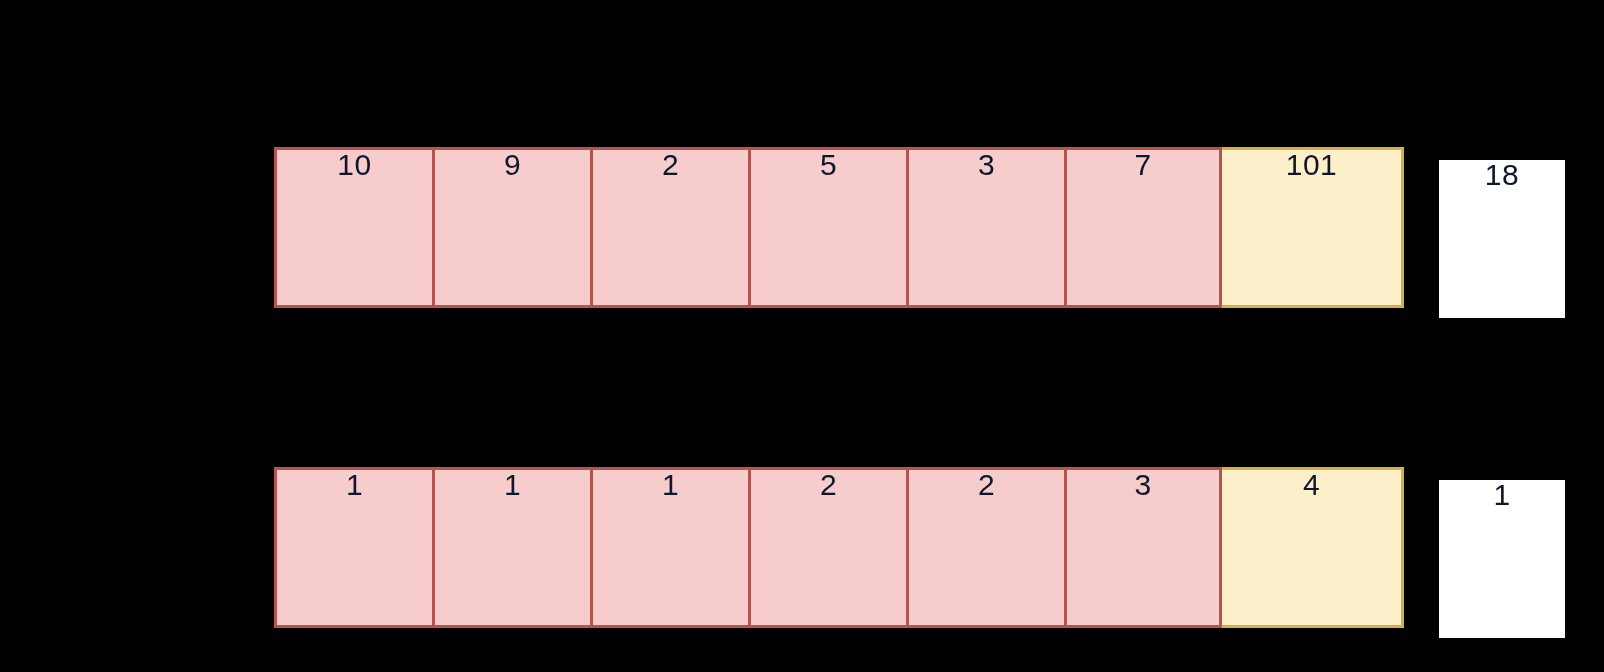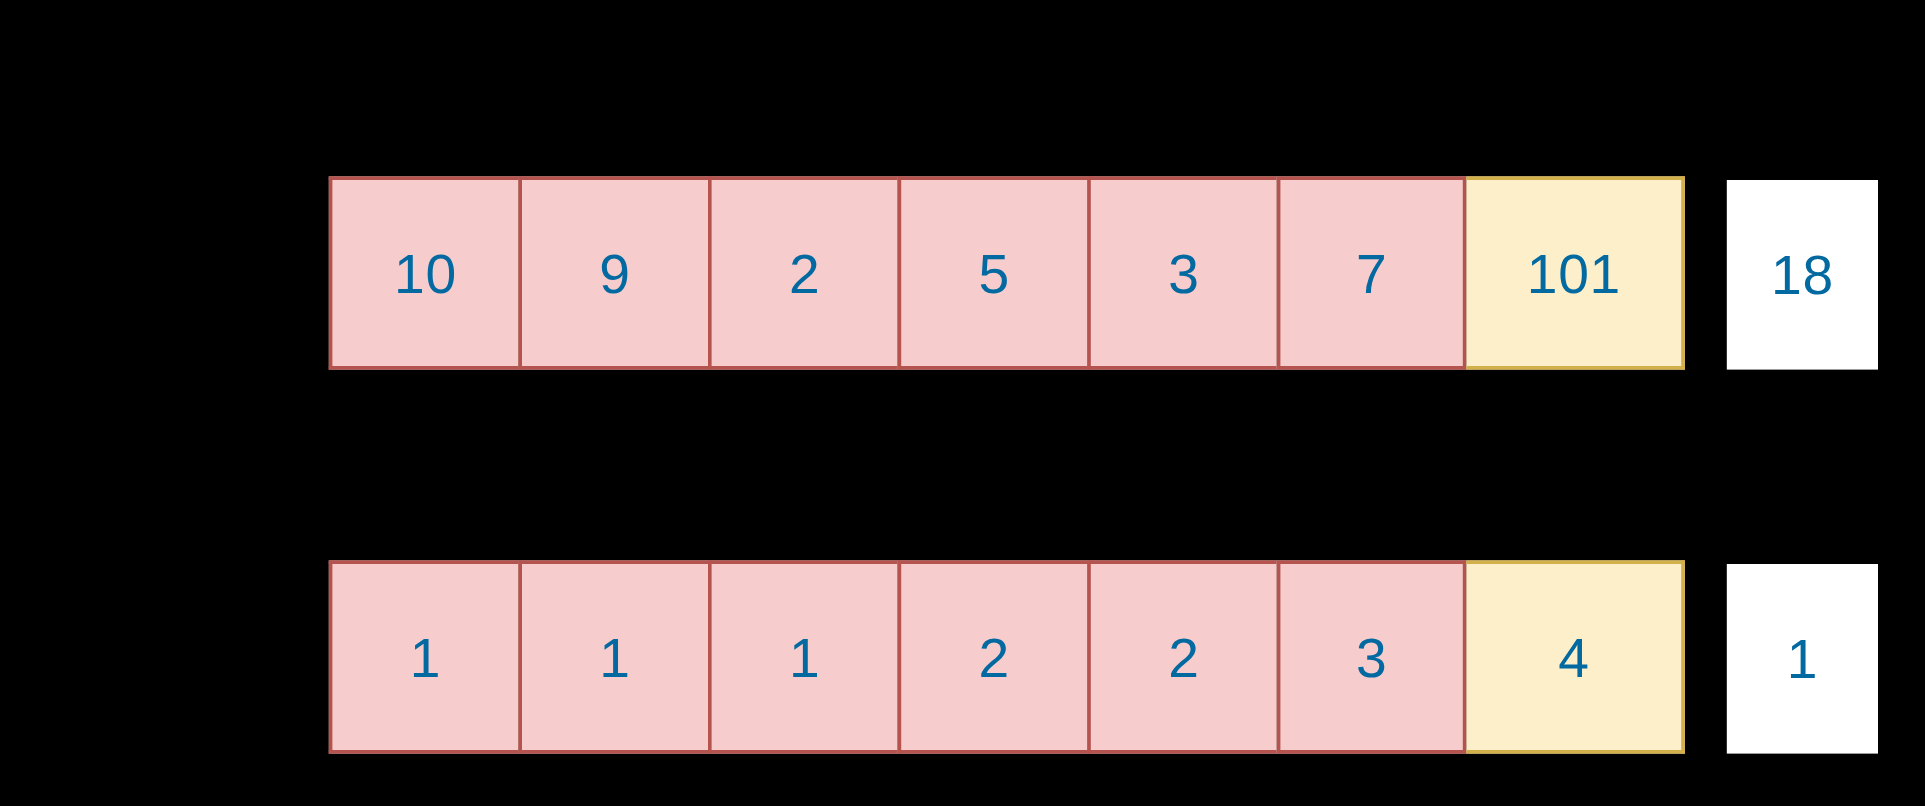--- a/index.html
+++ b/index.html
@@ -34,25 +34,24 @@
   
   .cell-run {
     display: flex;
   }
 
   .cell {
     width: 158px;
     height: 161px;
     box-sizing: border-box;
     display: flex;
-    align-items: center;
     justify-content: center;
-    font-size: 46px;
+    font-size: 30px;
     line-height: 1;
-    color: #0369a1;
+    color: #0f172a;
     font-family: "Liberation Sans", sans-serif;
     font-weight: 400;
     letter-spacing: 0.5px;
   }
 
   
   .cell.pink {
     background: #F6CCCC;
     border: 3px solid #B5534F;
     border-right-width: 0;
@@ -70,21 +69,21 @@
     width: 182px;
   }
 
   
   .cell.white {
     background: #FFFFFF;
     border: 0;
     width: 126px;
     height: 158px;
     margin-left: 35px;
-    margin-top: 3px;
+    margin-top: 13px;
   }
 </style>
 </head>
 <body>
 
 <div class="canvas">
 
   <div class="array-row" id="row-1">
     <div class="cell-run">
       <div class="cell pink">

